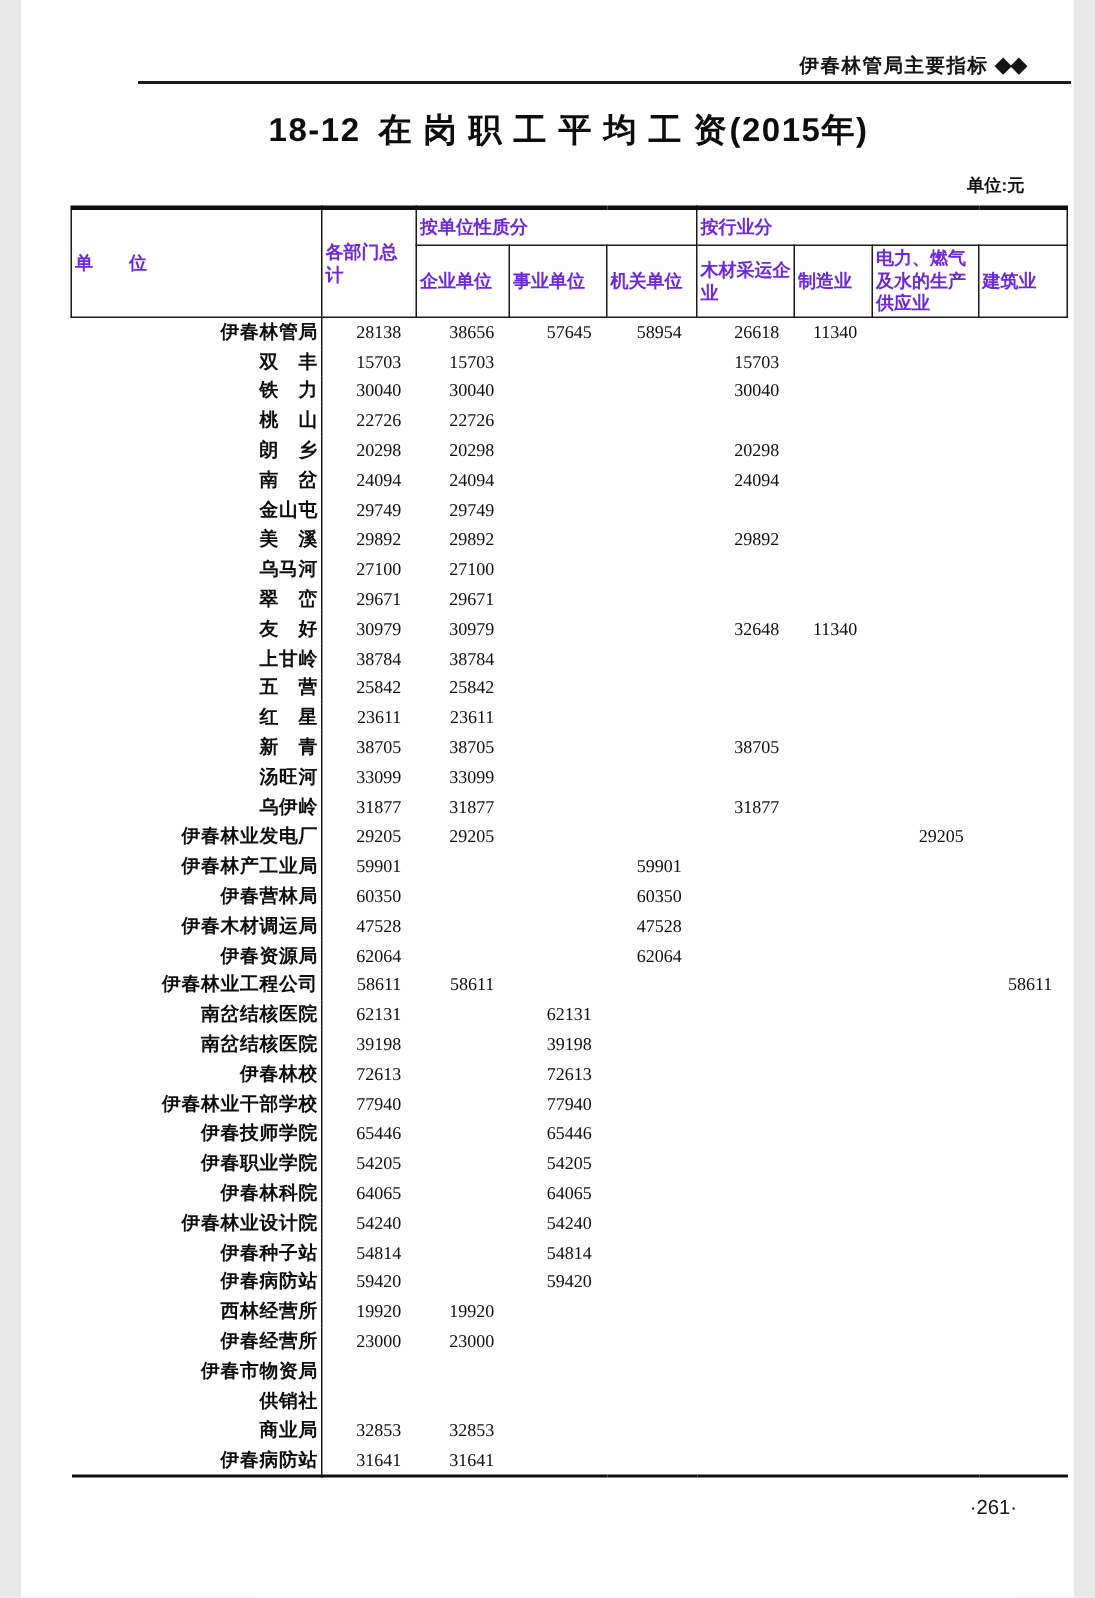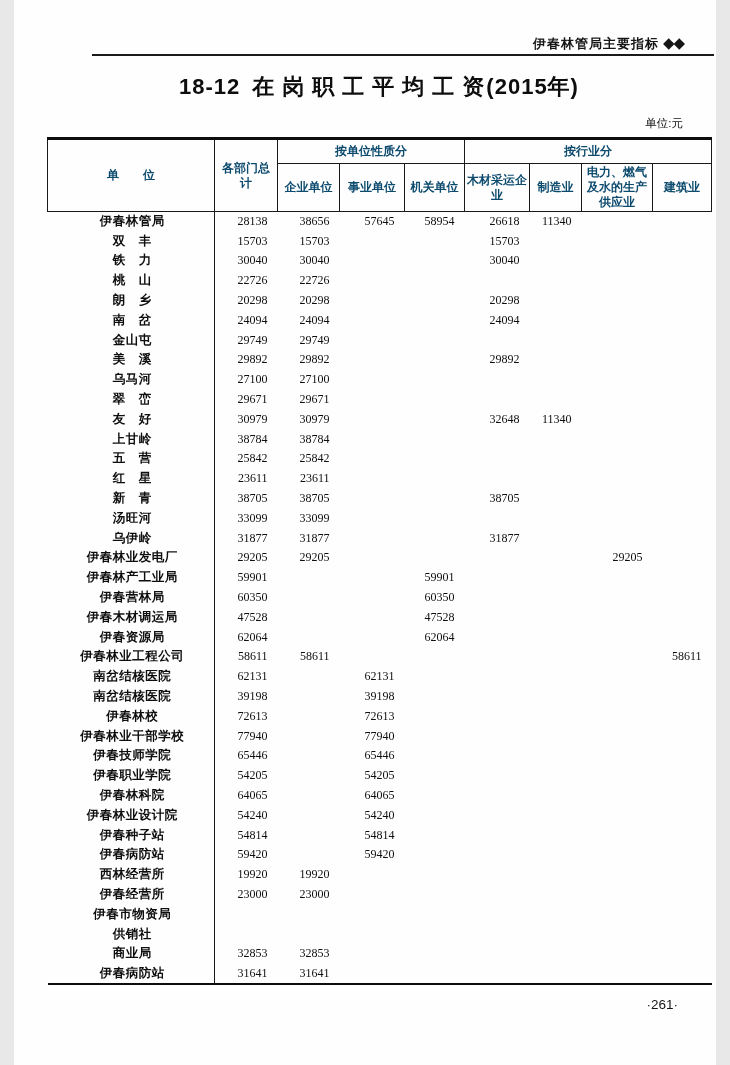--- a/index.html
+++ b/index.html
@@ -15,41 +15,41 @@
   }
   .running-header .diamonds { font-size:15px; letter-spacing:-1px; margin-left:4px; }
   .header-rule { position:absolute; top:54px; left:78px; width:622px; height:2px; background:#1a1a1a; }
   .doc-title {
     position:absolute; top:72px; left:0; width:730px; text-align:center;
     font-size:22px; font-weight:bold; color:#0d0d0d; white-space:nowrap;
   }
   .doc-title .t-num { letter-spacing:1px; margin-right:12px;text-align:center; }
   .doc-title .t-cjk { letter-spacing:8px; }
   .doc-title .t-year { letter-spacing:1px; margin-left:-6px; }
-  .unit-note { position:absolute; top:116px; right:33px; font-size:11.5px; font-weight:normal; }
+  .unit-note { position:absolute; top:116px; right:33px; font-size:11.5px; font-weight:bold; }
   table.data-table {
     position:absolute; top:137px; left:33px; width:664px;
     border-collapse:collapse; table-layout:fixed;
     border-top:3px solid #0d0d0d; border-bottom:2.5px solid #0d0d0d;
   }
   thead th {
     border:1px solid #1a1a1a; font-size:12px; font-weight:bold;
-    text-align:center; vertical-align:middle; padding:1px 2px; line-height:1.25;
-    color:#0c4a6e;
+    text-align:left; vertical-align:middle; padding:1px 2px; line-height:1.25;
+    color:#6d28d9;
   }
   thead tr.h-top th { height:25px; }
   thead tr.h-sub th { height:45px; }
   tbody td {
     height:19.8px; font-size:12px; text-align:right; padding:0 10px 0 0;
     font-family:"Liberation Serif","DejaVu Serif",serif; color:#0e0e0e;
     white-space:nowrap; overflow:hidden; vertical-align:middle;
   }
   tbody td.unit-cell {
     font-family:"Liberation Sans","DejaVu Sans",sans-serif;
-    font-weight:bold; text-align:center; padding:0 2px 0 5px;
+    font-weight:bold; text-align:right; padding:0 2px 0 5px;
     border-right:1px solid #1a1a1a; font-size:12.5px; letter-spacing:0.5px;
   }
   .page-number {
     position:absolute; top:997px; right:38px; font-size:13.5px;
     font-family:Liberation Sans, sans-serif; color:#141414;
   }
 </style>
 </head>
 <body>
 

